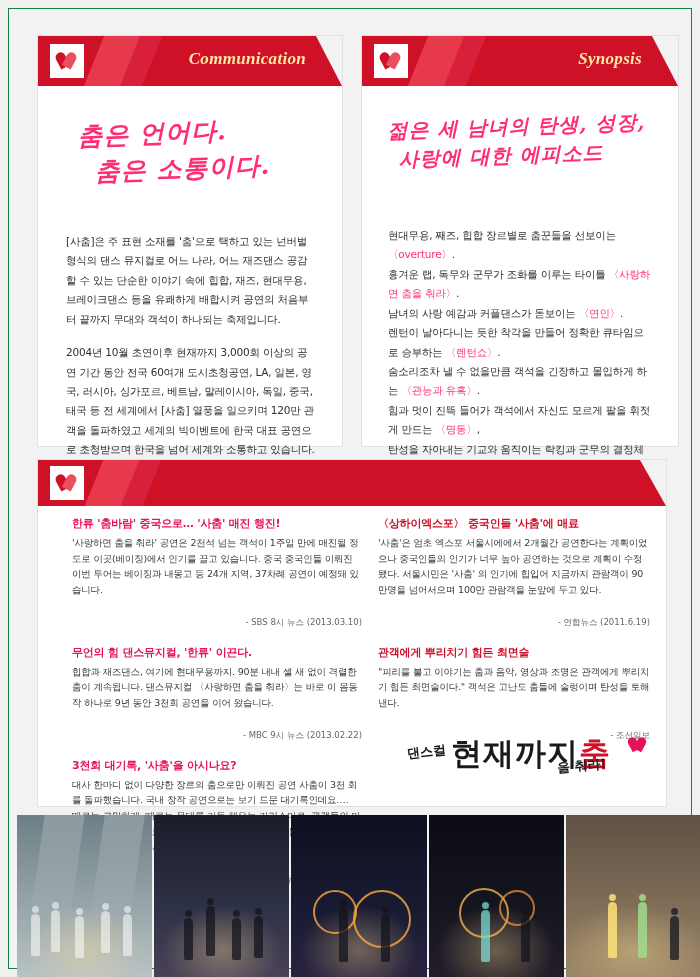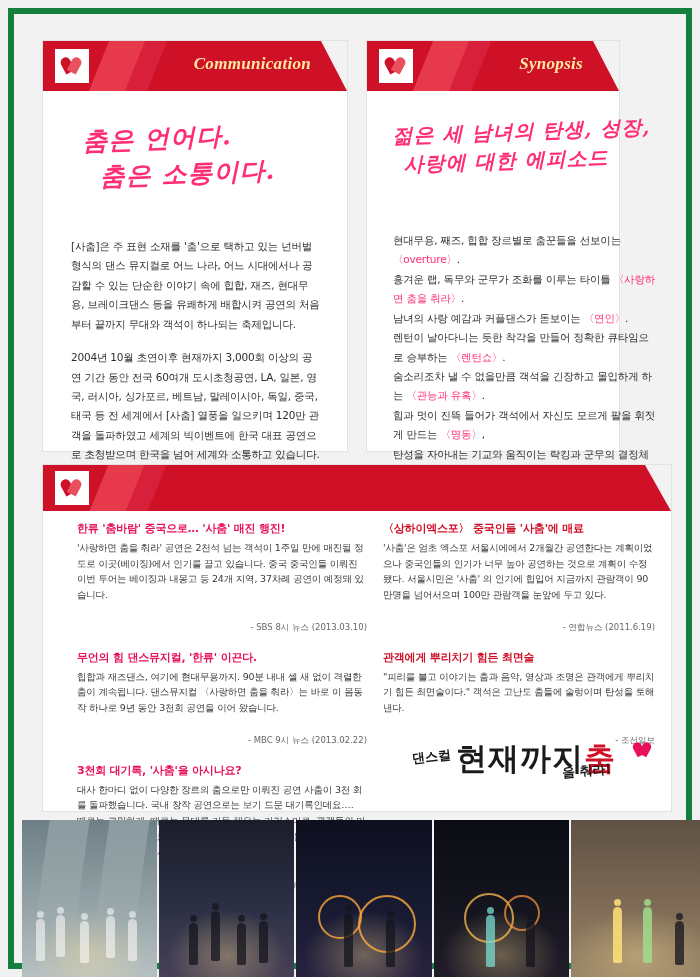--- a/index.html
+++ b/index.html
@@ -13,31 +13,31 @@
     position: relative;
     width: 700px; height: 977px;
     background: #f0f0f0;
     overflow: hidden;
   }
   .sheet {
     position: absolute;
     left: 8px; top: 8px;
     width: 684px; height: 961px;
     background: #f2f2f2;
-    border: 6px solid #15803d;
+    border: 1px solid #15803d;
   }
 
   
   .panel {
     position: absolute;
     background: #ffffff;
     border: 1px solid #e2e2e2;
   }
   #panel-communication { left: 28px;  top: 26px;  width: 306px; height: 412px; }
-  #panel-synopsis      { left: 352px; top: 26px;  width: 254px; height: 412px; padding-left: 26px; }
+  #panel-synopsis      { left: 352px; top: 26px;  width: 318px; height: 412px; padding-left: 26px; }
   #panel-press         { left: 28px;  top: 450px; width: 630px; height: 348px; }
 
   
   .hdr {
     position: absolute; left: 0; top: 0; height: 50px; width: 100%;
     background: #cf1128;
     overflow: hidden;
   }
   .hdr:after {
     content: "";
@@ -239,21 +239,21 @@
         </div>
         <div class="hdr-title">Communication</div>
       </div>
 
       <div class="calli" id="calli-comm">
         <span>춤은 언어다.</span>
         <span class="l2">춤은 소통이다.</span>
       </div>
 
       <div class="body-copy" id="comm-body">
-        <p>[사춤]은 주 표현 소재를 '춤'으로 택하고 있는 넌버벌 형식의 댄스 뮤지컬로 어느 나라, 어느 시대에서나 공감할 수 있는 단순한 이야기 속에 힙합, 재즈, 현대무용, 브레이크댄스 등을 유쾌하게 배합시켜 공연의 처음부터 끝까지 무대와 객석이 하나되는 축제입니다.</p>
+        <p>[사춤]은 주 표현 소재를 '춤'으로 택하고 있는 넌버벌 형식의 댄스 뮤지컬로 어느 나라, 어느 재즈댄스 공감할 수 있는 단순한 이야기 속에 힙합, 재즈, 현대무용, 브레이크댄스 등을 유쾌하게 배합시켜 공연의 처음부터 끝까지 무대와 객석이 하나되는 축제입니다.</p>
         <p>2004년 10월 초연이후 현재까지 3,000회 이상의 공연 기간 동안 전국 60여개 도시초청공연, LA, 일본, 영국, 러시아, 싱가포르, 베트남, 말레이시아, 독일, 중국, 태국 등 전 세계에서 [사춤] 열풍을 일으키며 120만 관객을 돌파하였고 세계의 빅이벤트에 한국 대표 공연으로 초청받으며 한국을 넘어 세계와 소통하고 있습니다.</p>
       </div>
     </div>
 
     <div class="panel" id="panel-synopsis">
       <div class="hdr">
         <div class="hdr-skew"></div>
         <div class="hdr-skew2"></div>
         <div class="logo-box">
           <div class="logo-heart">

